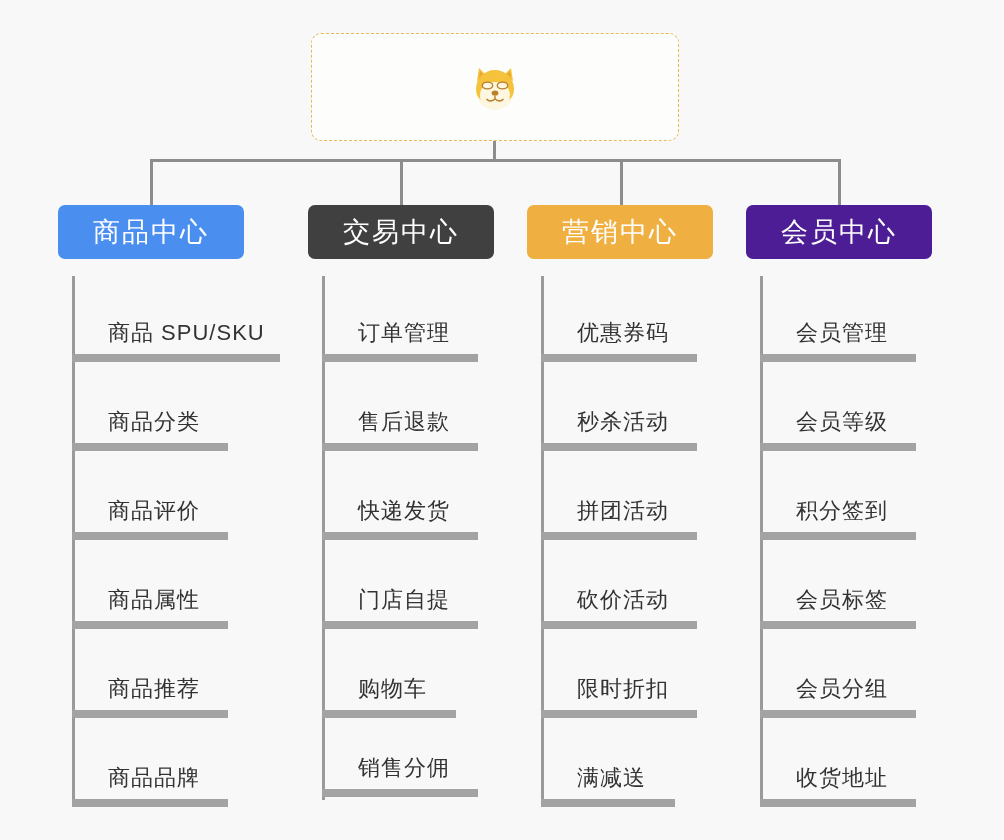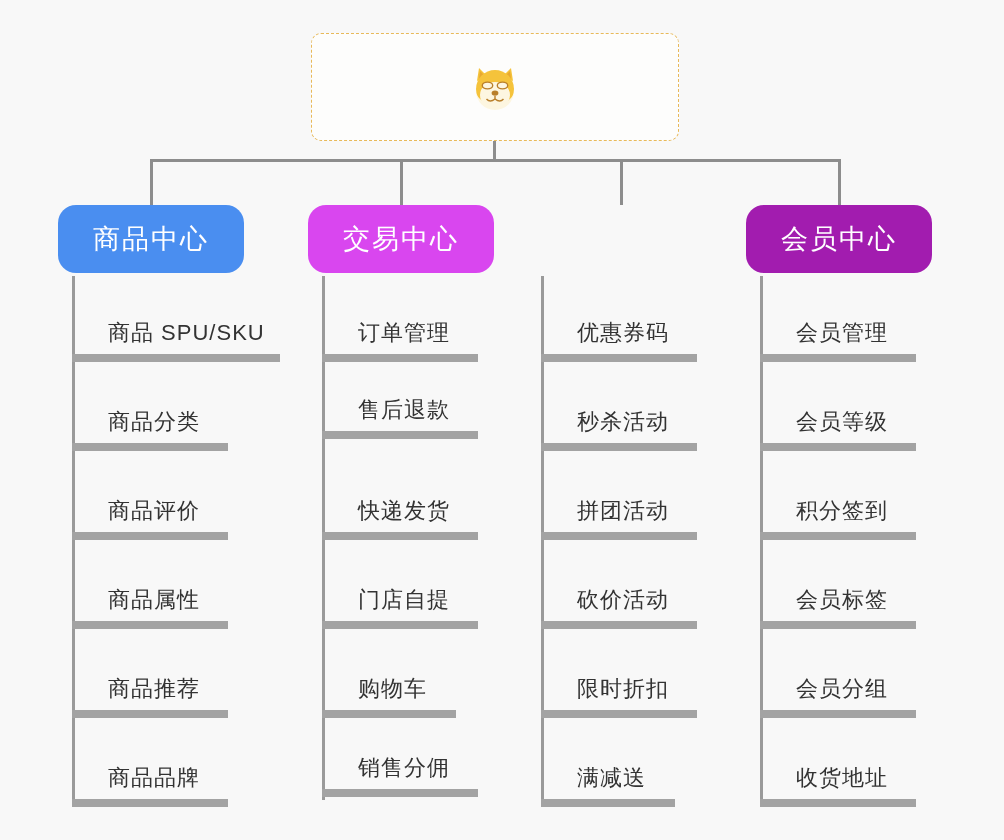--- a/index.html
+++ b/index.html
@@ -56,24 +56,24 @@
   .conn {
     position: absolute;
     background: #8d8d8d;
   }
   .conn-v { width: 3px; }
   .conn-h { height: 3px; }
 
   
   .cat-header {
     position: absolute;
-    height: 68px;
+    height: 54px;
     width: 186px;
     box-sizing: border-box;
-    border-radius: 18px;
+    border-radius: 7px;
     display: flex;
     align-items: center;
     justify-content: center;
     color: #ffffff;
     font-size: 27px;
     letter-spacing: 2px;
     white-space: nowrap;
   }
 
   
@@ -138,24 +138,27 @@
   <div class="conn conn-h" style="left: 150px; top: 159px; width: 690px; background: rgb(141, 141, 141);"></div>
 
   <div class="conn conn-v" style="left: 150px; top: 159px; height: 46px; background: rgb(141, 141, 141);"></div>
   <div class="conn conn-v" style="left: 400px; top: 159px; height: 46px; background: rgb(141, 141, 141);"></div>
   <div class="conn conn-v" style="left: 620px; top: 159px; height: 46px; background: rgb(141, 141, 141);"></div>
   <div class="conn conn-v" style="left: 838px; top: 159px; height: 46px; background: rgb(141, 141, 141);"></div>
 
   <div class="cat-header" style="left: 58px; top: 205px; background: rgb(74, 142, 240);">
     <span>商品中心</span>
   </div>
-  <div class="cat-header" style="left: 308px; top: 205px; background: #d946ef;">
+  <div class="cat-header" style="left: 308px; top: 205px; background: #404040;">
     <span>交易中心</span>
   </div>
-  <div class="cat-header" style="left: 746px; top: 205px; background: #a21caf;">
+  <div class="cat-header" style="left: 527px; top: 205px; background: rgb(239, 175, 65);">
+    <span>营销中心</span>
+  </div>
+  <div class="cat-header" style="left: 746px; top: 205px; background: #4c1d95;">
     <span>会员中心</span>
   </div>
 
   <div class="column" style="left:72px;">
     <div class="trunk"></div>
     <div class="leaf" style="top: 78px; width: 208px;">
       <span class="leaf-label">商品 SPU/SKU</span>
     </div>
     <div class="leaf" style="top: 167px; width: 156px;">
       <span class="leaf-label">商品分类</span>
@@ -172,21 +175,21 @@
     <div class="leaf" style="top: 523px; width: 156px;">
       <span class="leaf-label">商品品牌</span>
     </div>
   </div>
 
   <div class="column" style="left:322px;">
     <div class="trunk"></div>
     <div class="leaf" style="top: 78px; width: 156px;">
       <span class="leaf-label">订单管理</span>
     </div>
-    <div class="leaf" style="top: 155px; width: 156px;">
+    <div class="leaf" style="top: 167px; width: 156px;">
       <span class="leaf-label">售后退款</span>
     </div>
     <div class="leaf" style="top: 256px; width: 156px;">
       <span class="leaf-label">快递发货</span>
     </div>
     <div class="leaf" style="top: 345px; width: 156px;">
       <span class="leaf-label">门店自提</span>
     </div>
     <div class="leaf" style="top: 434px; width: 134px;">
       <span class="leaf-label">购物车</span>

